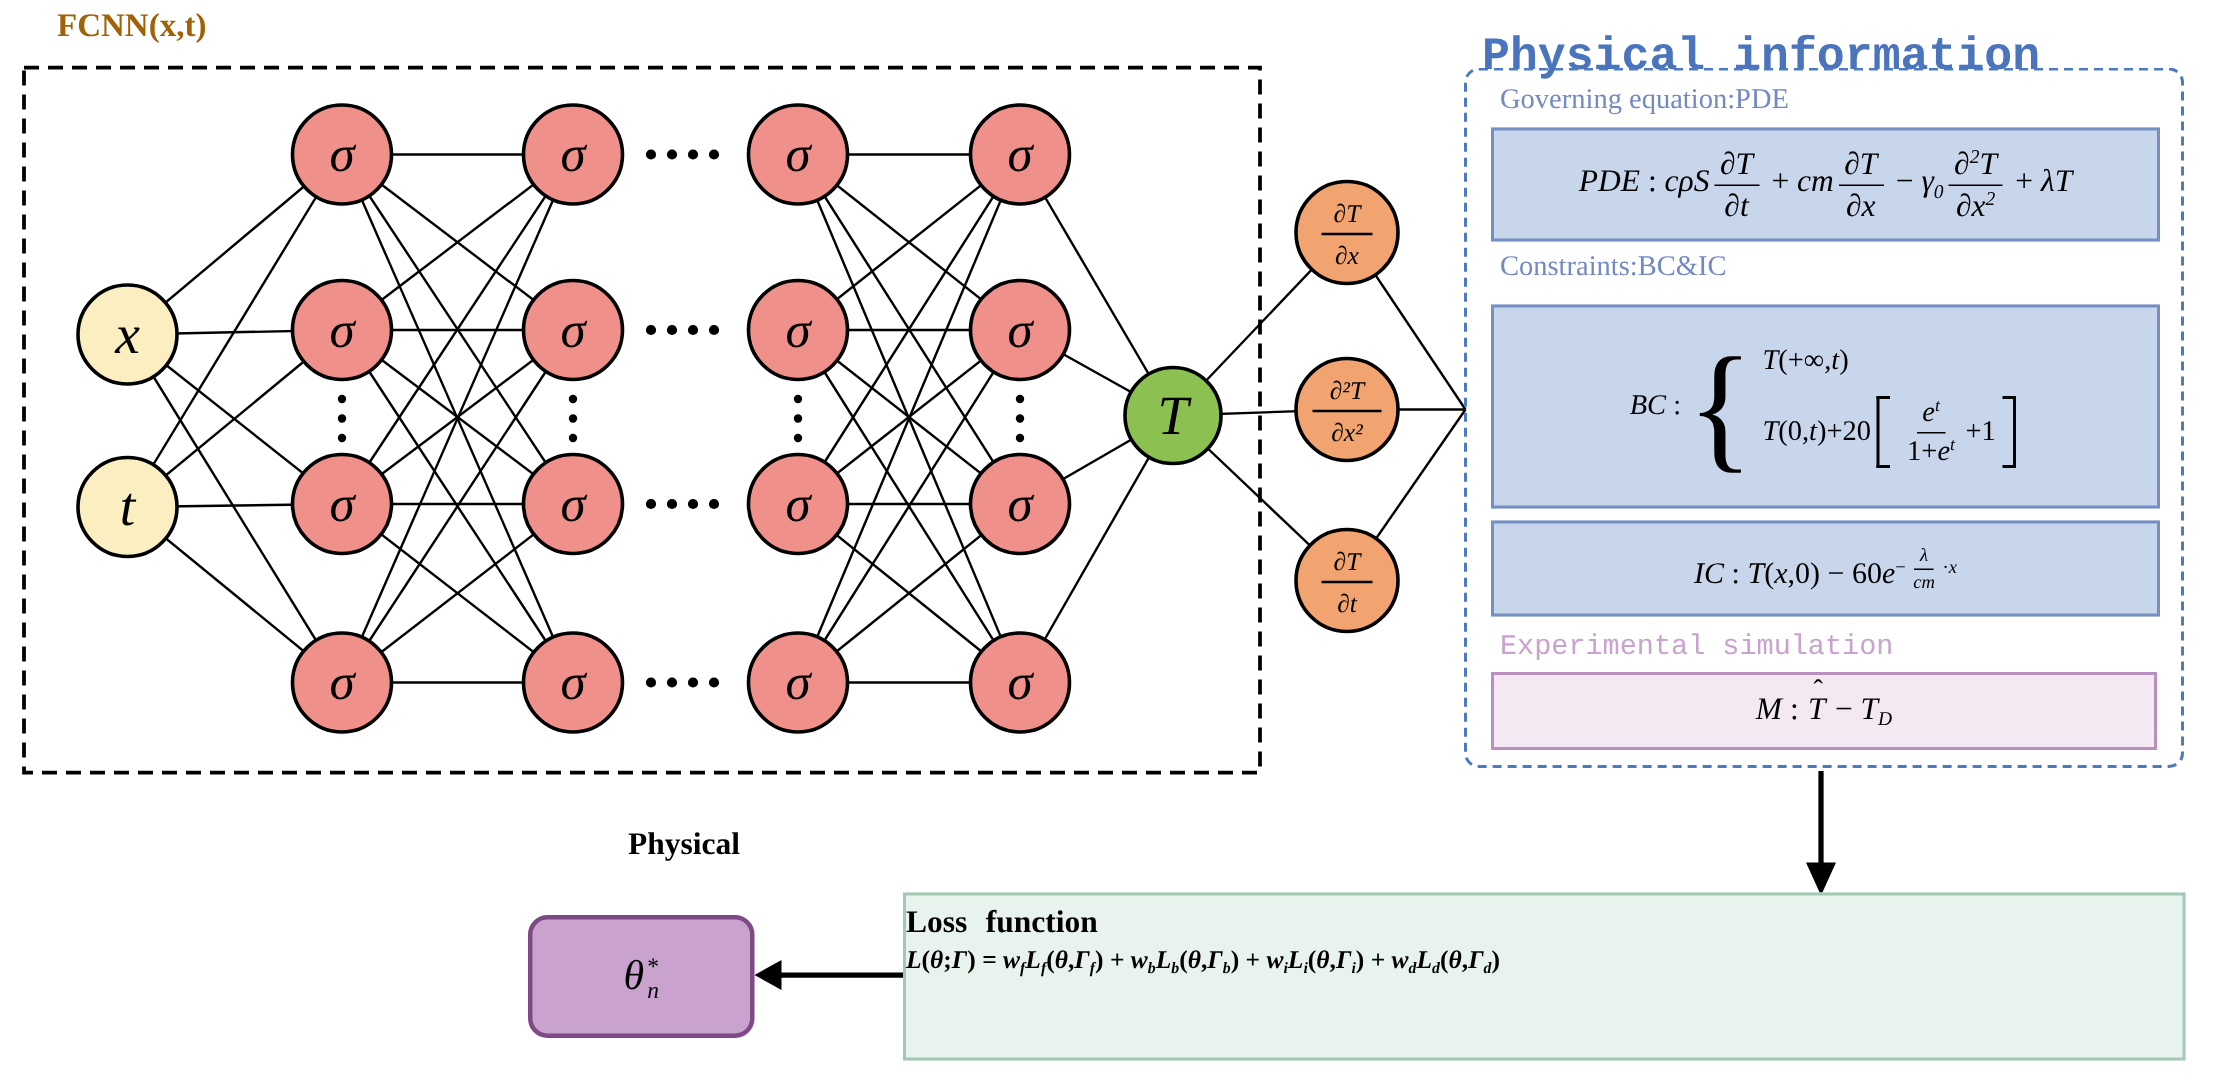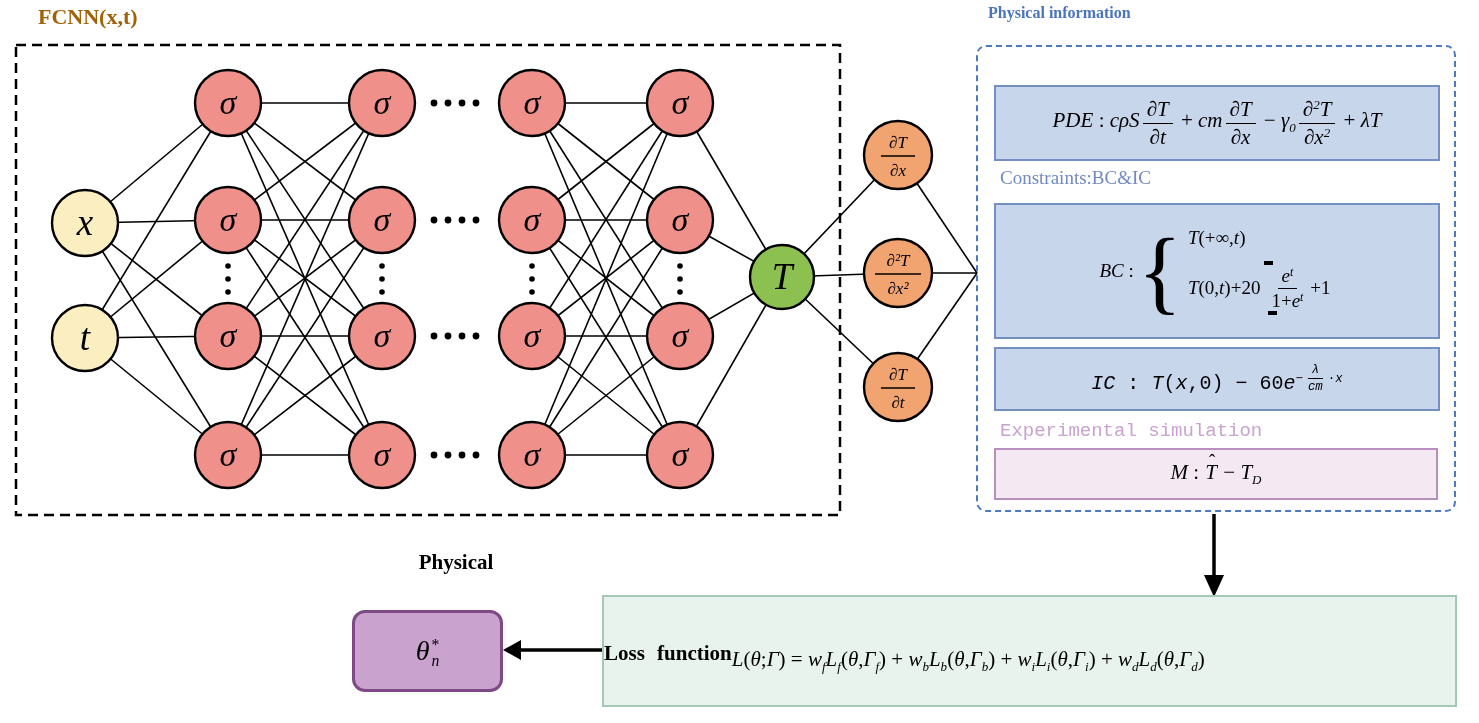--- a/index.html
+++ b/index.html
@@ -11,22 +11,22 @@
   }
   .canvas { position: relative; width: 1479px; height: 723px; }
   #net-svg { position: absolute; left: 0; top: 0; }
 
   
   .fcnn-title {
     position: absolute; left: 38px; top: 4px;
     font-size: 22px; font-weight: bold; color: #a16207;
   }
   .phys-title {
-    position: absolute; left: 988px; top: 4px;
-    font-size: 16px; font-weight: bold; color: var(--title-blue);
+    position: absolute; left: 988px; top: 21px;
+    font-size: 31px; font-weight: bold; color: var(--title-blue); font-family: Liberation Mono, monospace;
   }
   .minimize {
     position: absolute; left: 390px; top: 550px; width: 132px;
     text-align: center; font-size: 21px; font-weight: bold; color: #000;
   }
 
   
   .phys-panel {
     position: absolute; left: 976px; top: 45px;
     width: 480px; height: 467px;
@@ -40,40 +40,40 @@
   .eq-box {
     position: absolute; left: 16px; width: 446px;
     box-sizing: border-box;
     display: flex; align-items: center; justify-content: center;
     color: #000;
   }
   .blue-box { background: var(--eq-box-fill); border: 2px solid var(--eq-box-border); }
   .pink-box { background: var(--exp-box-fill); border: 2px solid var(--exp-box-border); }
   .box-pde { top: 38px;  height: 76px;  font-size: 21px; }
   .box-bc  { top: 156px; height: 136px; font-size: 19px; gap: 4px; }
-  .box-ic  { top: 300px; height: 64px;  font-size: 20px; font-family: Liberation Mono, monospace; }
+  .box-ic  { top: 300px; height: 64px;  font-size: 20px; }
   .box-m   { top: 401px; height: 52px;  font-size: 21px; width: 444px; }
   .lbl-gov { top: 7px; }
   .lbl-con { top: 118px; }
   .lbl-exp { top: 371px; font-family: Liberation Mono, monospace; }
 
   
   .loss-box {
     position: absolute; left: 602px; top: 595px;
     width: 855px; height: 112px;
     background: var(--loss-box-fill);
     border: 2.5px solid var(--loss-box-border);
     box-sizing: border-box;
-    display: flex; align-items: center;
+    display: flex; flex-direction: column; align-items: flex-start;
   }
   .loss-title {
     margin-top: 5px;
     font-size: 21px; font-weight: bold; color: #000; word-spacing: 7px;
   }
-  .loss-eq { margin-top: 19px; font-size: 21px; white-space: nowrap; }
+  .loss-eq { margin-top: 3px; font-size: 17px; white-space: nowrap; font-weight: bold; }
 
   
   .theta-box {
     position: absolute; left: 352px; top: 610px;
     width: 151px; height: 82px;
     background: var(--theta-box-fill);
     border: 3px solid var(--theta-box-border);
     border-radius: 13px;
     box-sizing: border-box;
     display: flex; align-items: center; justify-content: center;
@@ -86,21 +86,21 @@
   .m-r { font-style: normal; }
   .frac {
     display: inline-flex; flex-direction: column; align-items: center;
     vertical-align: middle; margin: 0 3px; line-height: 1.15;
   }
   .frac .num { padding: 0 4px 1px; border-bottom: 1.6px solid #000; }
   .frac .den { padding: 1px 4px 0; }
   .msup { font-size: 62%; vertical-align: 0.55em; font-style: italic; }
   .msub { font-size: 62%; vertical-align: -0.35em; font-style: italic; }
   .msup .frac { margin: 0 1px; }
-  .brk { display: inline-flex; align-items: center; margin: 0 4px; flex-direction: column; }
+  .brk { display: inline-flex; align-items: center; margin: 0 4px; }
   .brk-l, .brk-r { align-self: stretch; width: 7px; border: 2.2px solid #000; }
   .brk-l { border-right: none; margin-right: 4px; }
   .brk-r { border-left: none; margin-left: 4px; }
   .brace {
     font-size: 92px; font-style: normal; font-weight: 400;
     line-height: 0; display: inline-block; transform: scaleY(1.02);
   }
   .bc-col {
     display: flex; flex-direction: column; align-items: flex-start;
     gap: 12px; margin-left: 2px;
@@ -262,20 +262,21 @@
       <polygon points="1204,575 1224,575 1214,597" fill="#000"></polygon>
       <line x1="602" y1="650" x2="519" y2="650" stroke="#000" stroke-width="3.5"></line>
       <polygon points="521,640 521,660 503,650" fill="#000"></polygon>
     </svg>
 
   <div class="fcnn-title">FCNN(x,t)</div>
 
   <div class="phys-title">Physical information</div>
 
   <div class="phys-panel">
+    <div class="sec-label blue lbl-gov">Governing equation:PDE</div>
 
     <div class="eq-box blue-box box-pde">
       <span class="math"><span class="m-i">PDE</span><span class="m-r"> : </span><span class="m-i">cρS</span><span class="frac">
             <span class="num"><span class="m-i">∂T</span></span>
             <span class="den"><span class="m-i">∂t</span></span>
           </span><span class="m-r"> + </span><span class="m-i">cm</span><span class="frac">
             <span class="num"><span class="m-i">∂T</span></span>
             <span class="den"><span class="m-i">∂x</span></span>
           </span><span class="m-r"> − </span><span class="m-i">γ</span><span class="msub">0</span><span class="frac">
             <span class="num"><span class="m-i">∂</span><span class="msup">2</span><span class="m-i">T</span></span>

